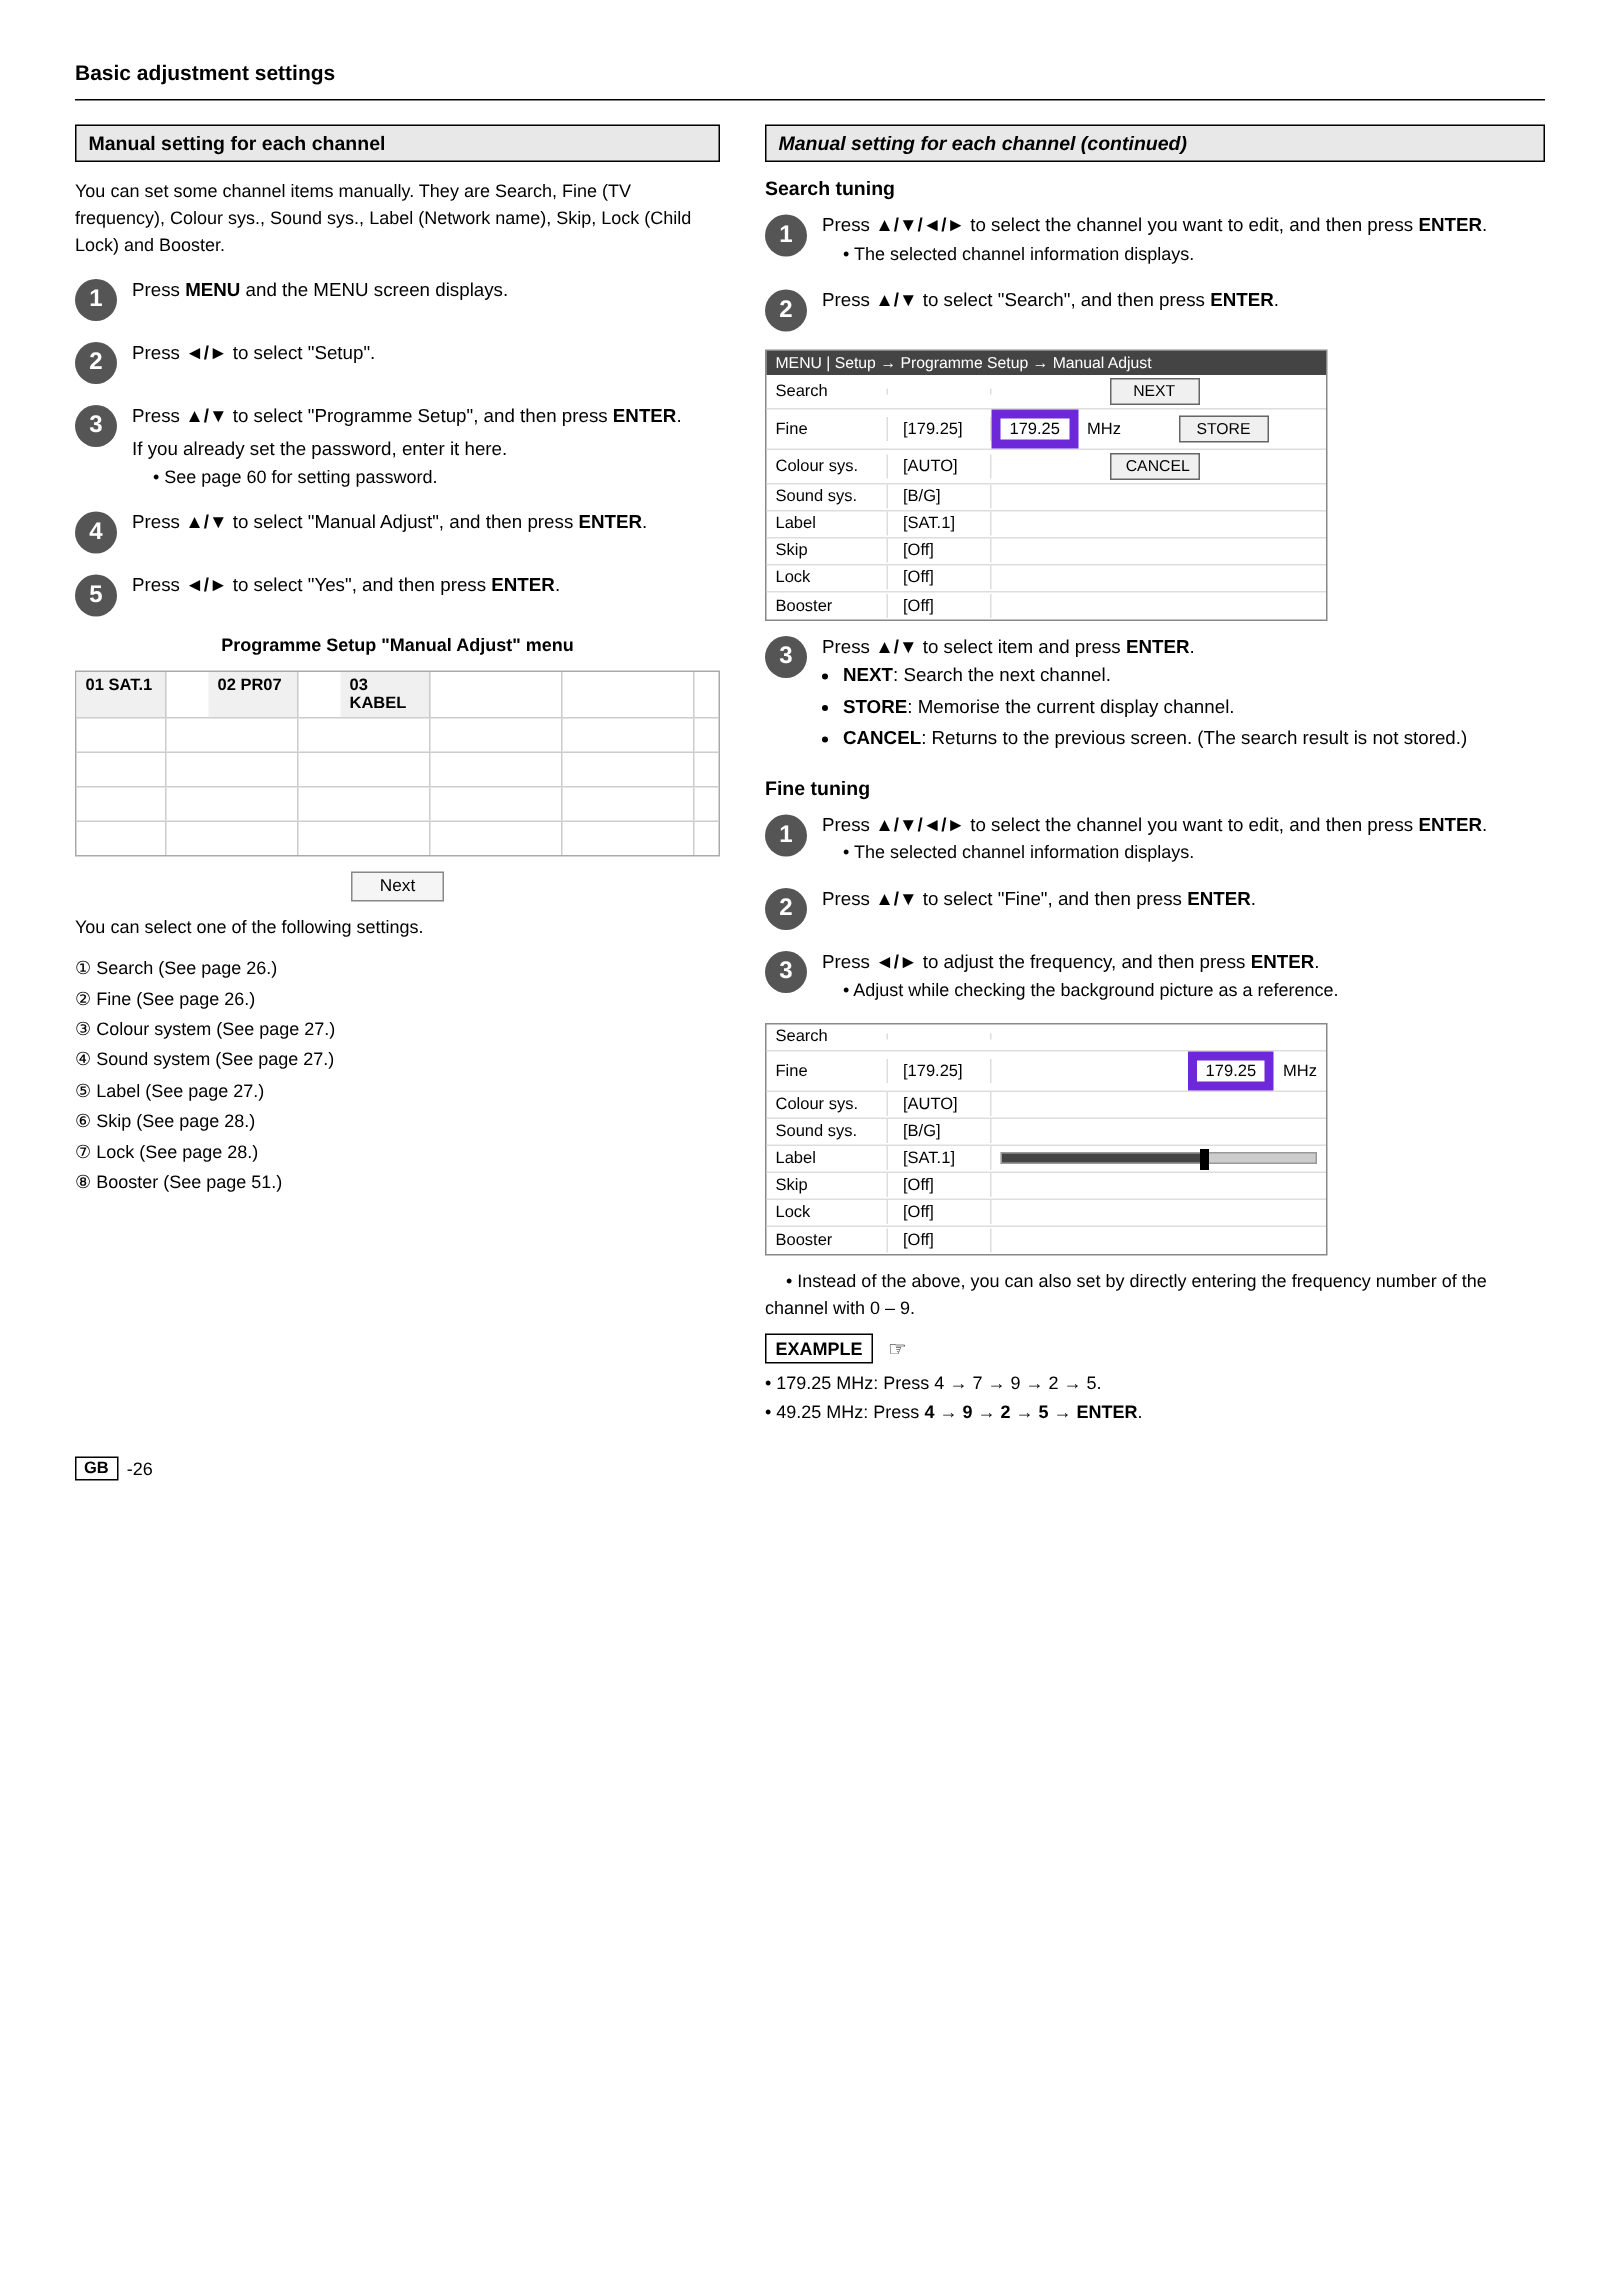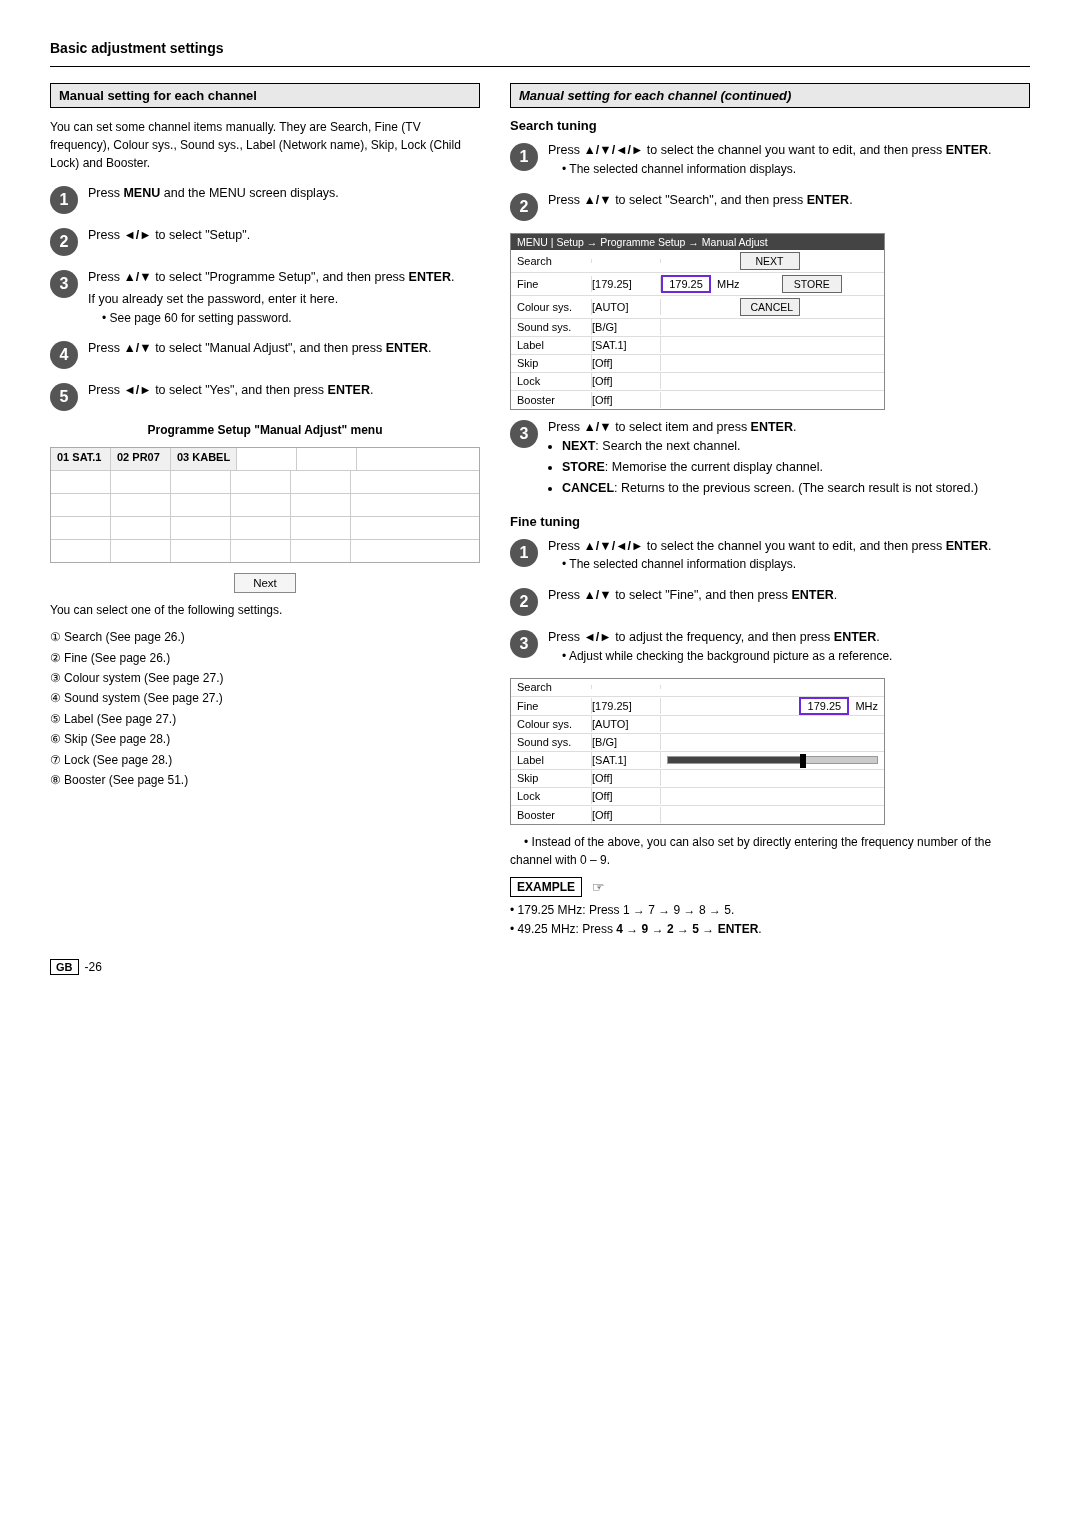--- a/index.html
+++ b/index.html
@@ -122,20 +122,21 @@
 
     .programme-grid {
       border: 1px solid #aaa;
       margin: 10px 0;
       background: #fff;
     }
 
     .grid-row {
       display: flex;
       border-bottom: 1px solid #ccc;
+      gap: 28px;
     }
 
     .grid-row:last-child {
       border-bottom: none;
     }
 
     .grid-cell {
       border-right: 1px solid #ccc;
       padding: 3px 6px;
       font-size: 11px;
@@ -209,37 +210,37 @@
     }
 
     .menu-key {
       width: 80px;
       padding: 2px 6px;
       font-size: 11px;
     }
 
     .menu-val {
       width: 70px;
-      padding: 2px 0;
+      padding: 2px 10px;
       font-size: 11px;
       border-left: 1px solid #ddd;
       border-right: 1px solid #ddd;
     }
 
     .menu-right {
       flex: 1;
       display: flex;
       align-items: center;
       justify-content: flex-end;
       gap: 6px;
       padding-right: 6px;
     }
 
     .freq-display {
-      border: 2px solid #6d28d9;
+      border: 6px solid #6d28d9;
       padding: 1px 6px;
       font-size: 11px;
       background: #fff;
       min-width: 50px;
       text-align: center;
     }
 
     .mhz-label {
       font-size: 11px;
     }
@@ -624,21 +625,21 @@
 
       <p style="font-size:12px; margin: 8px 0; line-height:1.5;">
         <span class="sub-bullet">Instead of the above, you can also set by directly entering the frequency number of the channel with 0 – 9.</span>
       </p>
 
       <div class="example-row">
         <span class="example-box">EXAMPLE</span>
         <span class="example-icon">☞</span>
       </div>
       <div class="example-text">
-        <div>• 179.25 MHz: Press 1 → 7 → 9 → 8 → 5.</div>
+        <div>• 179.25 MHz: Press 4 → 7 → 9 → 2 → 5.</div>
         <div>• 49.25 MHz: Press <b>4</b> → <b>9</b> → <b>2</b> → <b>5</b> → <b>ENTER</b>.</div>
       </div>
     </div>
   </div>
 
   <div class="page-footer">
     <span class="gb-badge">GB</span>
     <span>-26</span>
   </div>
 </div>

